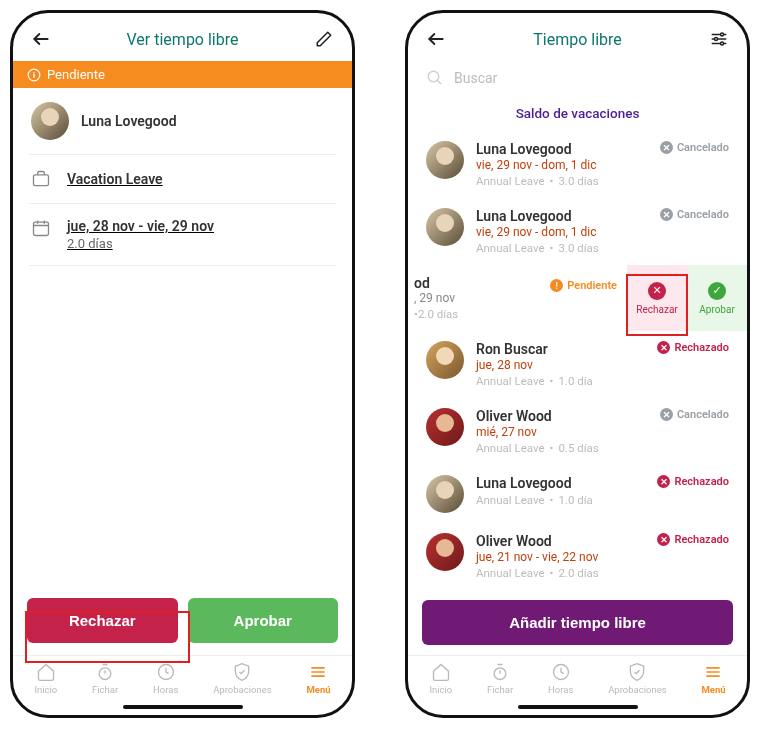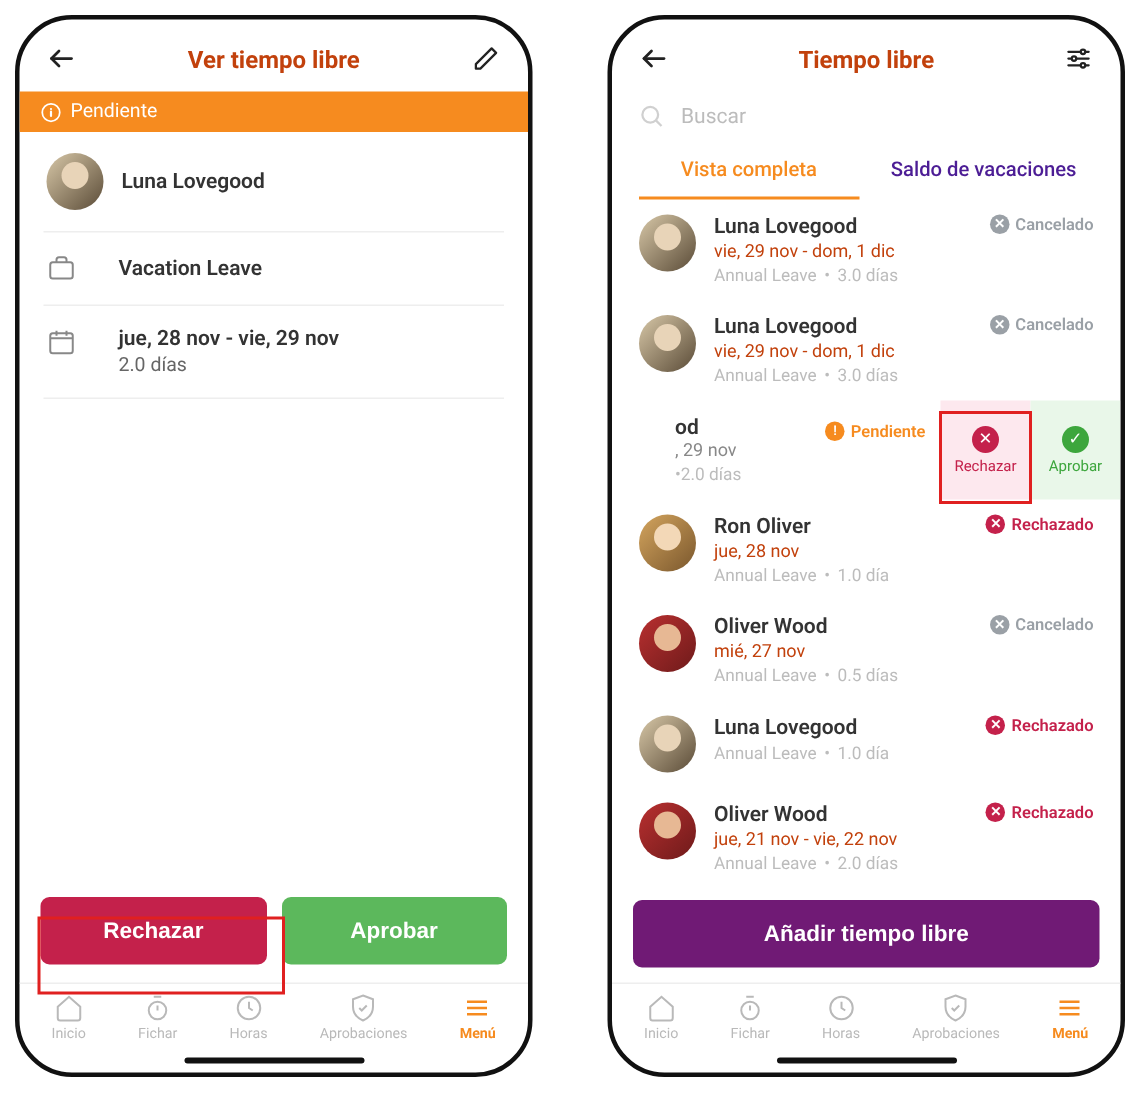--- a/index.html
+++ b/index.html
@@ -22,23 +22,23 @@
     display: flex;
     flex-direction: column;
   }
   .header {
     display: flex;
     align-items: center;
     justify-content: space-between;
     padding: 14px 16px 10px;
   }
   .header .title {
-    font-weight: 700;
+    font-weight: 400;
     font-size: 16px;
-    color: #c2410c;
+    color: #0f766e;
   }
   .icon-btn { width:24px;height:24px;display:flex;align-items:center;justify-content:center;cursor:pointer; }
   svg { display:block; }
   .banner {
     background: #f68b1f;
     color: #fff;
     padding: 6px 14px;
     font-size: 13px;
     display: flex;
     align-items: center;
@@ -52,21 +52,21 @@
     display:flex;align-items:center;justify-content:center;
     font-size:18px;color:#fff;position:relative;flex-shrink:0;
     overflow:hidden;
   }
   .avatar::after{content:"";position:absolute;width:18px;height:18px;border-radius:50%;background:#e8d4b8;top:6px;}
   .avatar.red{background:linear-gradient(135deg,#b93030,#6e1a1a);}
   .avatar.red::after{background:#e7b894;}
   .avatar.blond{background:linear-gradient(135deg,#d4a55e,#7a572d);}
   .avatar.blond::after{background:#f3d8b7;}
   .divider { height:1px;background:#eee;margin: 0 16px; }
-  .label-row { display:flex;align-items:center;gap:28px;padding:14px 18px; }
+  .label-row { display:flex;align-items:center;gap:16px;padding:14px 18px;text-decoration:underline; }
   .dark { color:#333;font-weight:600;font-size:14px; }
   .thin { color:#666; font-size:13px; }
   .body-fill { flex:1; overflow:hidden; display:flex;flex-direction:column; }
   .actions {
     display:flex; gap:10px; padding: 0 14px 12px;
   }
   .btn {
     flex:1;padding:14px 0;border-radius:6px;color:#fff;font-weight:600;font-size:15px;text-align:center;cursor:pointer;border:none;
   }
   .btn.reject{background:#c4214b;}
@@ -243,21 +243,20 @@
 
   <div class="search">
     <svg width="18" height="18" viewBox="0 0 24 24" fill="none" stroke="#d0d0d0" stroke-width="2">
         <circle cx="10" cy="10" r="7"></circle>
         <line x1="20" y1="20" x2="15" y2="15"></line>
       </svg>
     <span>Buscar</span>
   </div>
 
   <div class="tabs2">
-    <div class="tab2 active">Vista completa</div>
     <div class="tab2">Saldo de vacaciones</div>
   </div>
 
   <div class="list">
     <div class="item">
       <div class="avatar"></div>
       <div class="col">
         <div class="name">Luna Lovegood</div>
         <div class="date">vie, 29 nov - dom, 1 dic</div>
         <div class="meta"><span>Annual Leave</span><span class="dot">•</span><span>3.0 días</span></div>
@@ -274,21 +273,21 @@
         <div class="name">Luna Lovegood</div>
         <div class="date">vie, 29 nov - dom, 1 dic</div>
         <div class="meta"><span>Annual Leave</span><span class="dot">•</span><span>3.0 días</span></div>
       </div>
       <div class="status cancel">
           <span class="status-ic">✕</span>
           <span>Cancelado</span>
         </div>
     </div>
 
-    <div class="swipe-row" style="position:relative;padding-left:36px;">
+    <div class="swipe-row" style="position:relative;">
       <div class="swipe-content">
         <div class="name" style="color:#333;font-weight:600;font-size:14px;">od</div>
         <div class="date">, 29 nov</div>
         <div class="meta"><span class="dot">•</span><span>2.0 días</span></div>
       </div>
       <div class="status pend pend-badge">
           <span class="status-ic">!</span>
           <span>Pendiente</span>
         </div>
       <div class="swipe-actions">
@@ -299,21 +298,21 @@
         <div class="swipe-btn apr">
           <div class="swipe-ic">✓</div>
           <span>Aprobar</span>
         </div>
       </div>
     </div>
 
     <div class="item">
       <div class="avatar blond"></div>
       <div class="col">
-        <div class="name">Ron Oliver</div>
+        <div class="name">Ron Buscar</div>
         <div class="date">jue, 28 nov</div>
         <div class="meta"><span>Annual Leave</span><span class="dot">•</span><span>1.0 día</span></div>
       </div>
       <div class="status reject">
           <span class="status-ic">✕</span>
           <span>Rechazado</span>
         </div>
     </div>
 
     <div class="item">

